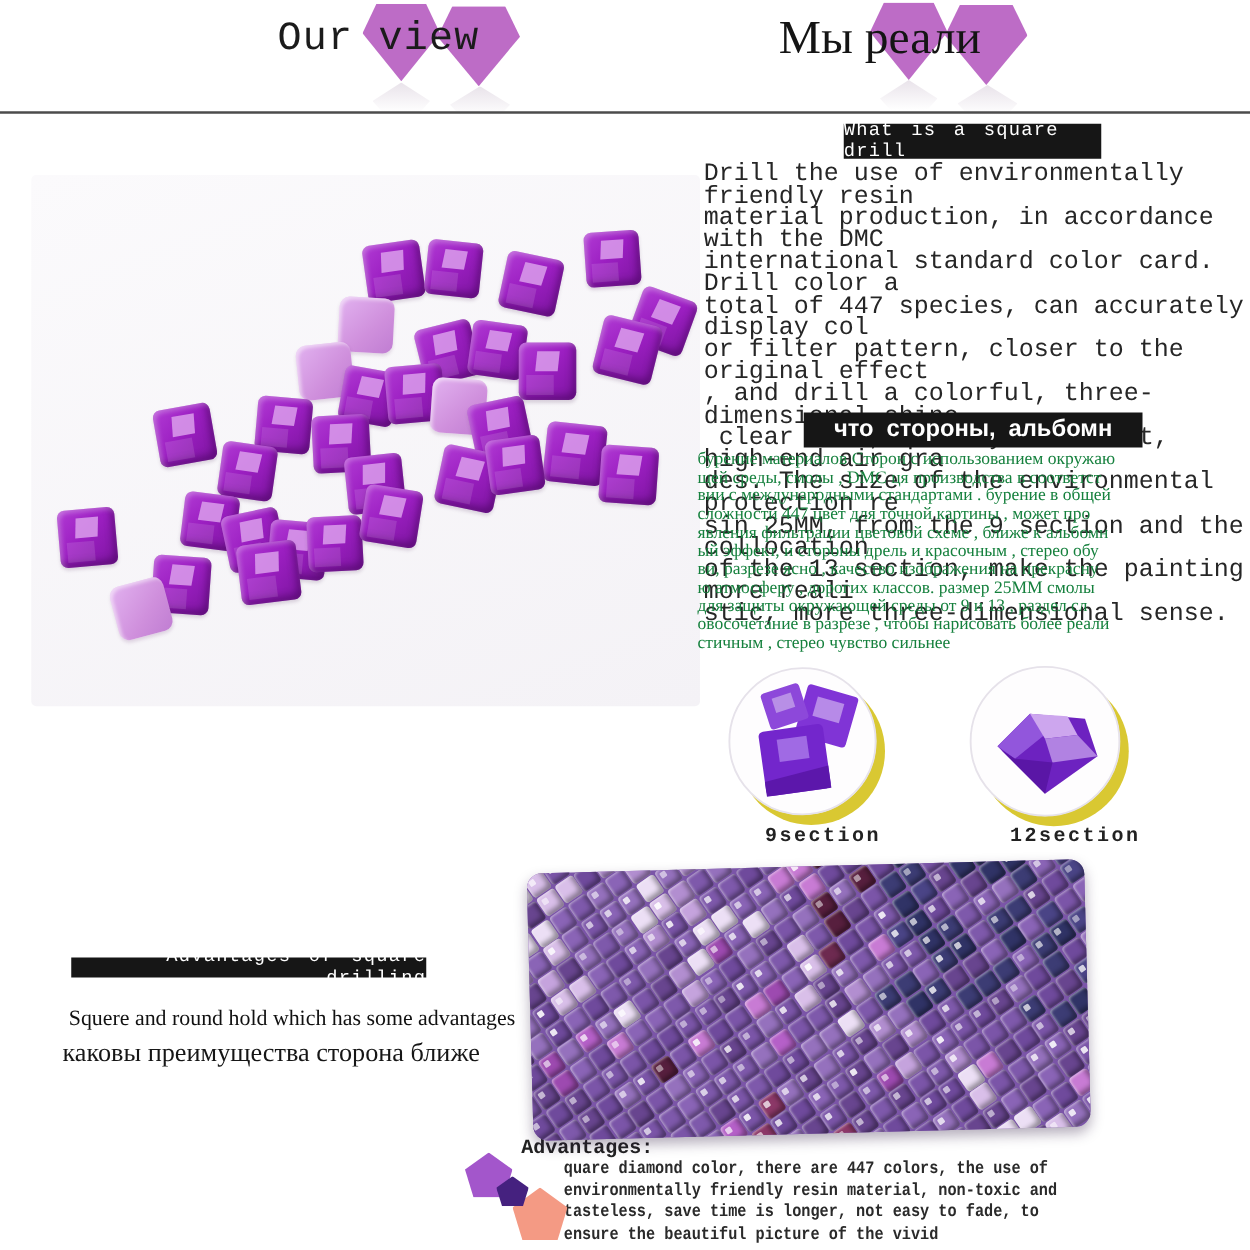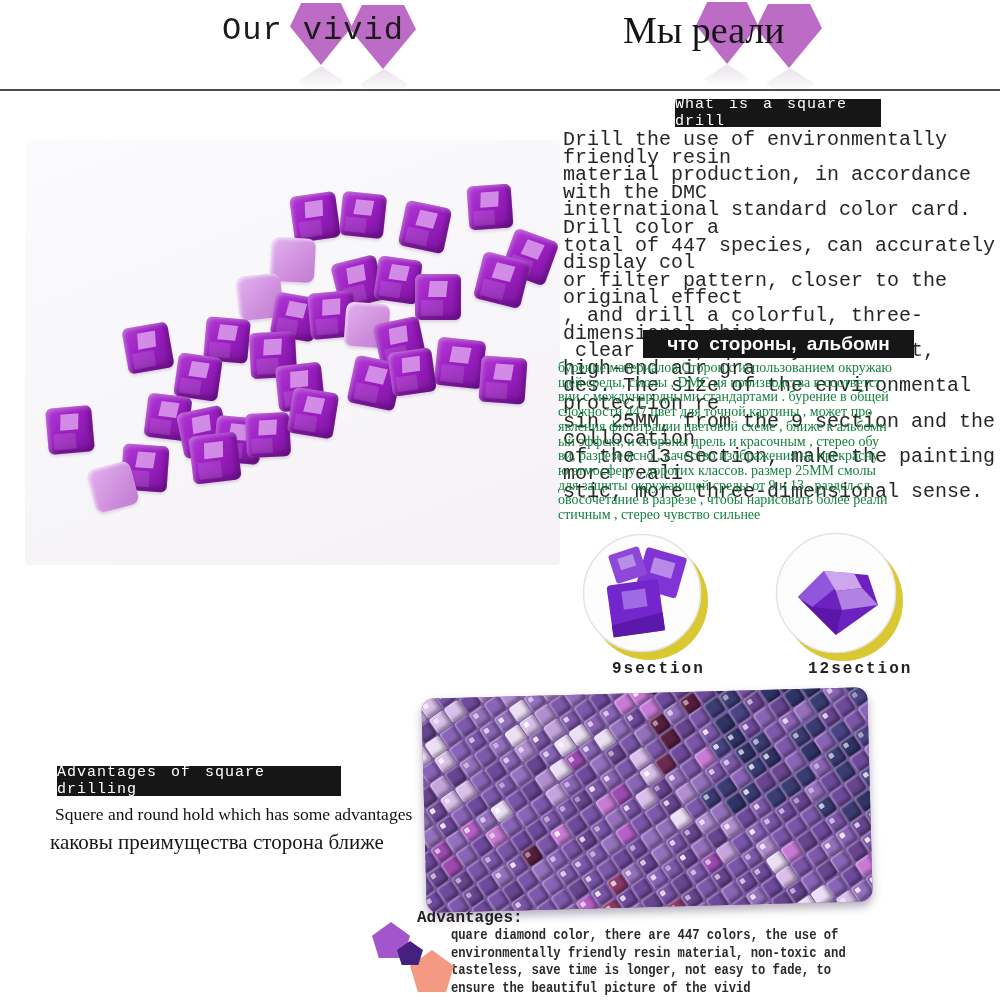--- a/index.html
+++ b/index.html
@@ -68,21 +68,21 @@
   .advnote-body{left:451px;top:927px;width:460px;font-size:14px;line-height:17.6px;
         font-weight:bold;color:#2a2a2a;transform:scaleX(.87);transform-origin:left top;}
 </style>
 </head>
 <body>
 
 <div class="pent" style="left:290px;top:3px;width:62px;height:62px;"></div>
 <div class="pent" style="left:350px;top:5px;width:66px;height:64px;"></div>
 <div class="pent-refl" style="left:298px;top:66px;width:46px;height:24px;"></div>
 <div class="pent-refl" style="left:360px;top:69px;width:48px;height:24px;"></div>
-<div class="abs mono title-left">Our vivid</div>
+<div class="abs mono title-left">Our view</div>
 
 <div class="pent" style="left:696px;top:2px;width:62px;height:62px;"></div>
 <div class="pent" style="left:756px;top:4px;width:66px;height:64px;"></div>
 <div class="pent-refl" style="left:704px;top:64px;width:46px;height:24px;"></div>
 <div class="pent-refl" style="left:766px;top:68px;width:48px;height:24px;"></div>
 <div class="abs serif title-right">Мы реали</div>
 
 <div class="abs divider"></div>
 
 <div class="abs photo" id="beads-photo">
@@ -259,21 +259,21 @@
   <circle cx="66" cy="64" r="60" fill="#fefdfe"></circle>
   <circle cx="66" cy="64" r="59.5" fill="none" stroke="#e6e2ea" stroke-width="1.5"></circle>
   <polygon points="28,68 54,42 98,46 108,76 66,106" fill="#6d22c0"></polygon>
   <polygon points="28,68 54,42 68,57 42,78" fill="#9256dc"></polygon>
   <polygon points="54,42 84,44 92,59 66,62" fill="#cda6ee"></polygon>
   <polygon points="92,59 108,76 72,81 66,62" fill="#b182e2"></polygon>
   <polygon points="42,78 72,81 66,106 31,71" fill="#5a16a6"></polygon>
 </svg>
 <div class="seclabel mono" style="left:808px;top:660px;">12section</div>
 
-<div class="banner mono" style="left:57px;top:766px;width:284px;height:30px;">Advantages of square drilling</div>
+<div class="banner mono" style="left:57px;top:766px;width:284px;height:16px;text-align:right;">Advantages of square drilling</div>
 <div class="abs serif adv-en">Squere and round hold which has some advantages</div>
 <div class="abs serif adv-ru">каковы преимущества сторона ближе</div>
 
 <div class="abs texture" id="texture-photo">
     <div class="mcell" style="left: -9.8035px; top: -15.0961px; background: rgb(111, 74, 156); transform: rotate(-33deg);"></div>
     <div class="mcell" style="left: -15.0961px; top: 9.8035px; background: rgb(236, 223, 245); transform: rotate(-33deg);"></div>
     <div class="mcell" style="left: 0px; top: 0px; background: rgb(217, 191, 233); transform: rotate(-33deg);">
       <div class="sparkle" style="opacity: 0.68;"></div>
     </div>
     <div class="mcell" style="left: 15.0961px; top: -9.8035px; background: rgb(123, 85, 168); transform: rotate(-33deg);">

